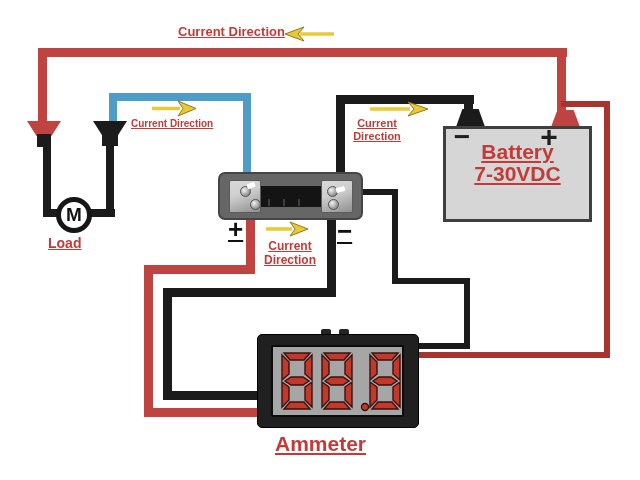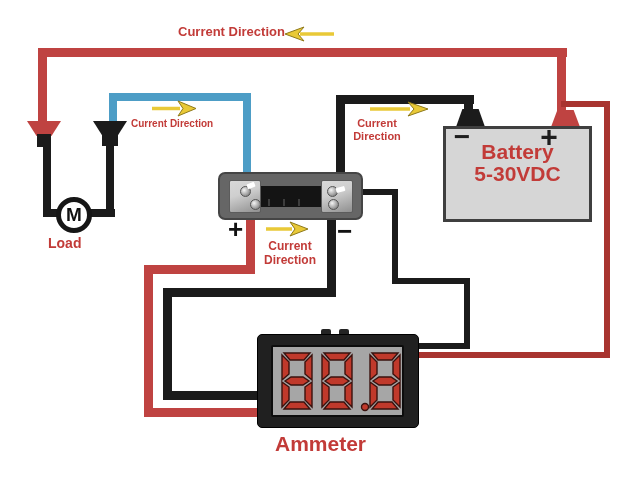--- a/index.html
+++ b/index.html
@@ -5,21 +5,21 @@
   html,body{margin:0;padding:0;background:#fff;}
   .stage{
     position:relative;width:640px;height:480px;background:#ffffff;overflow:hidden;
     font-family:"Liberation Sans",sans-serif;
   }
   .wire{position:absolute;}
   .wire.red{background:var(--wire-red);}
   .wire.thinred{background:var(--wire-thin-red);}
   .wire.black{background:var(--wire-black);}
   .wire.blue{background:var(--wire-blue);}
-  .lbl{position:absolute;color:var(--label-red);font-weight:bold;white-space:nowrap;line-height:1.1;}
+  .lbl{position:absolute;color:var(--label-red);font-weight:bold;white-space:nowrap;line-height:1.1;text-decoration:underline;}
   .lbl.center{text-align:center;}
   .terminal{position:absolute;}
   .trap-down{clip-path:polygon(0 0,100% 0,72% 100%,28% 100%);}
   .trap-up{clip-path:polygon(22% 0,78% 0,100% 100%,0 100%);}
   .battery-box{
     position:absolute;left:443px;top:126px;width:149px;height:96px;box-sizing:border-box;
     background:var(--battery-fill);border:3px solid var(--battery-border);
   }
   .batt-sign{position:absolute;color:#1e1e1e;font-weight:900;display:flex;align-items:center;justify-content:center;}
   .shunt-body{
@@ -126,21 +126,21 @@
   <div class="lbl" style="left:228px;top:215px;font-size:26px;color:#111;">+</div>
   <div class="lbl" style="left:337px;top:217px;font-size:26px;color:#111;">−</div>
 
   <div class="terminal trap-up" style="left:456px;top:109px;width:29px;height:18px;background:var(--wire-black);"></div>
   <div class="terminal trap-up" style="left:551px;top:110px;width:29px;height:17px;background:var(--wire-red);"></div>
   <div class="battery-box"></div>
   <div class="batt-sign" style="left:449px;top:124px;width:26px;height:26px;font-size:28px;">−</div>
   <div class="batt-sign" style="left:534px;top:122px;width:30px;height:30px;font-size:30px;">+</div>
   <div class="lbl center" style="left:446px;top:141px;width:143px;font-size:21px;line-height:22px;">
     <div>Battery</div>
-    <div>5-30VDC</div>
+    <div>7-30VDC</div>
   </div>
 
   <div class="ammeter-tab" style="left:321px;"></div>
   <div class="ammeter-tab" style="left:339px;"></div>
   <div class="ammeter-body"></div>
   <div class="ammeter-display">
     <svg width="129" height="68" viewBox="0 0 129 68" xmlns="http://www.w3.org/2000/svg">
         <g transform="translate(9,6)">
           <polygon points="2,0 28,0 22,7 8,7" class="seg"></polygon>
           <polygon points="30,2 30,27 23,21 23,9" class="seg"></polygon>

